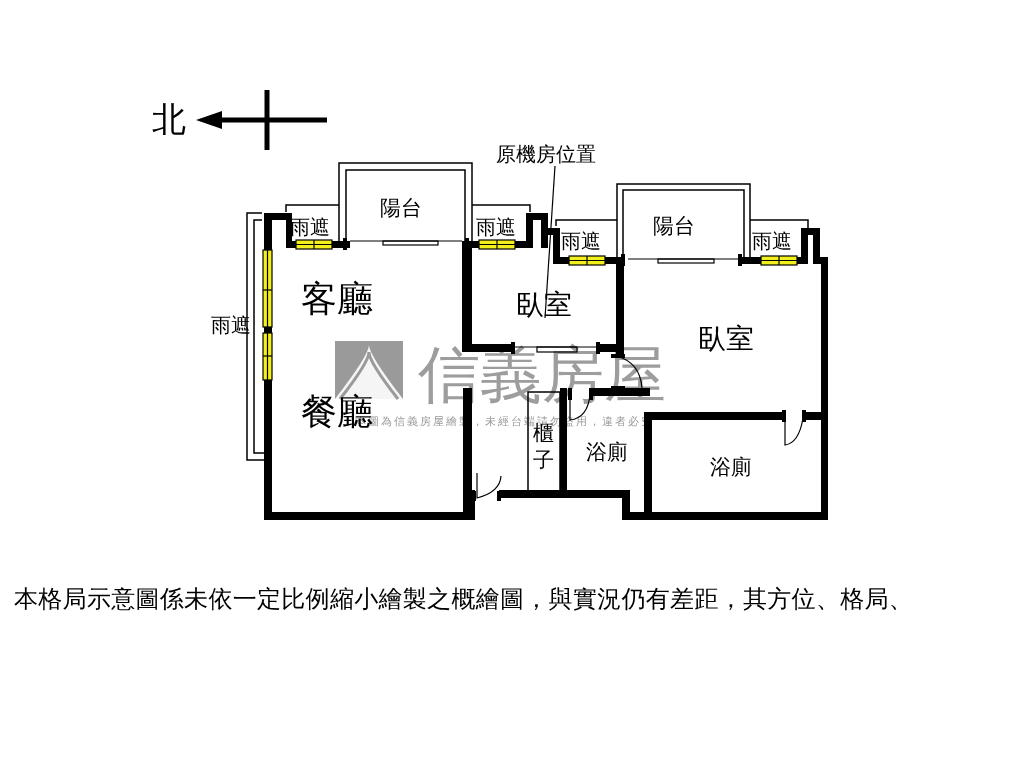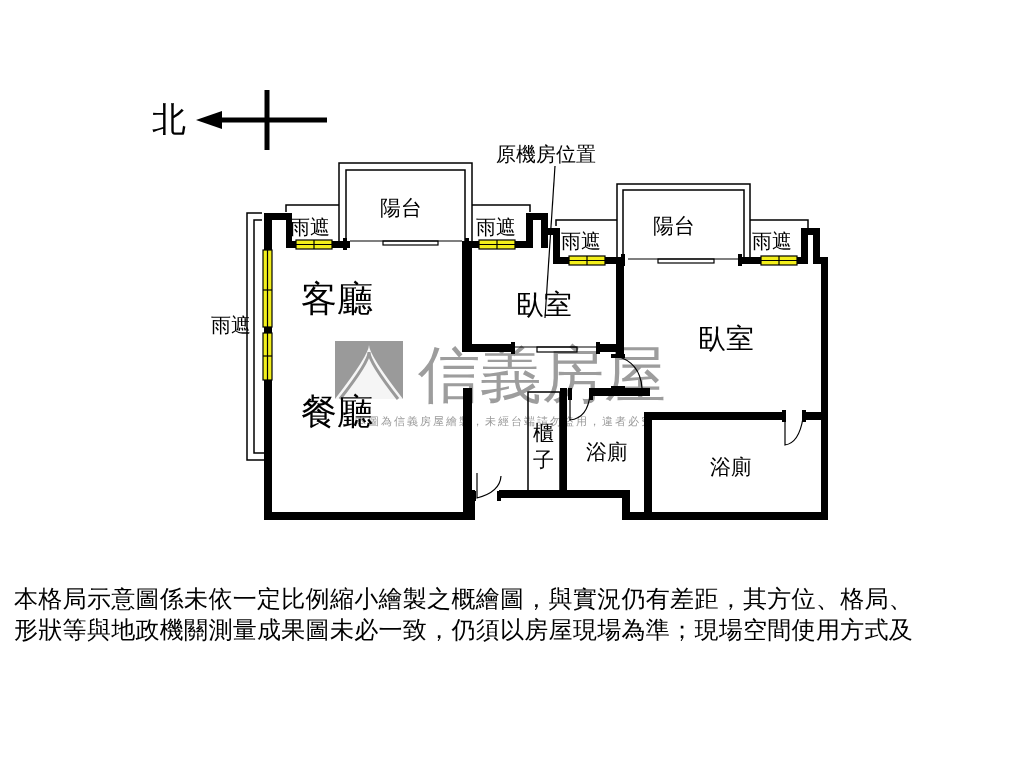--- a/index.html
+++ b/index.html
@@ -176,14 +176,13 @@
     <text class="lbl" x="290" y="234" font-size="20">雨遮</text>
     <text class="lbl" x="476" y="234" font-size="20">雨遮</text>
     <text class="lbl" x="561" y="248" font-size="20">雨遮</text>
     <text class="lbl" x="752" y="248" font-size="20">雨遮</text>
     <text class="lbl" x="211" y="332" font-size="20">雨遮</text>
   </g>
 </svg>
 
 <div id="disclaimer">
   <div>本格局示意圖係未依一定比例縮小繪製之概繪圖，與實況仍有差距，其方位、格局、</div>
-  <div>形狀等與地政機關測量成果圖未必一致，仍須以房屋現場為準；現場空間使用方式及</div>
 </div>
 
 </body></html>

